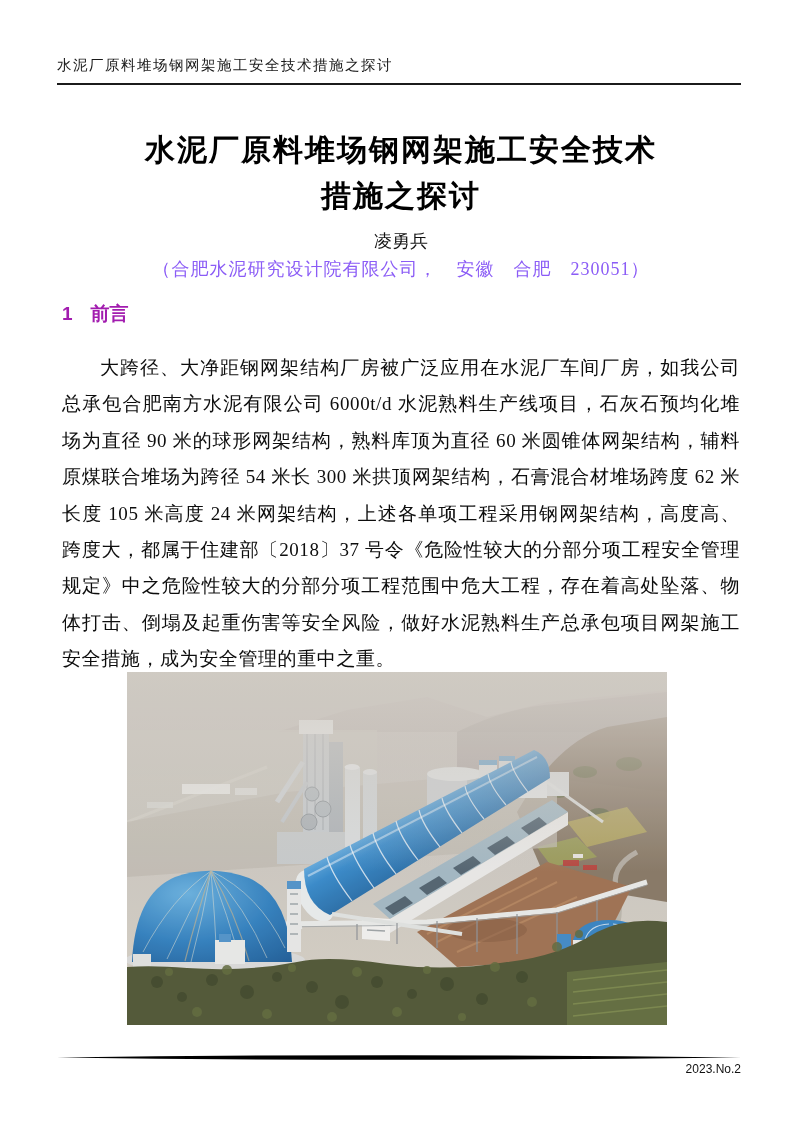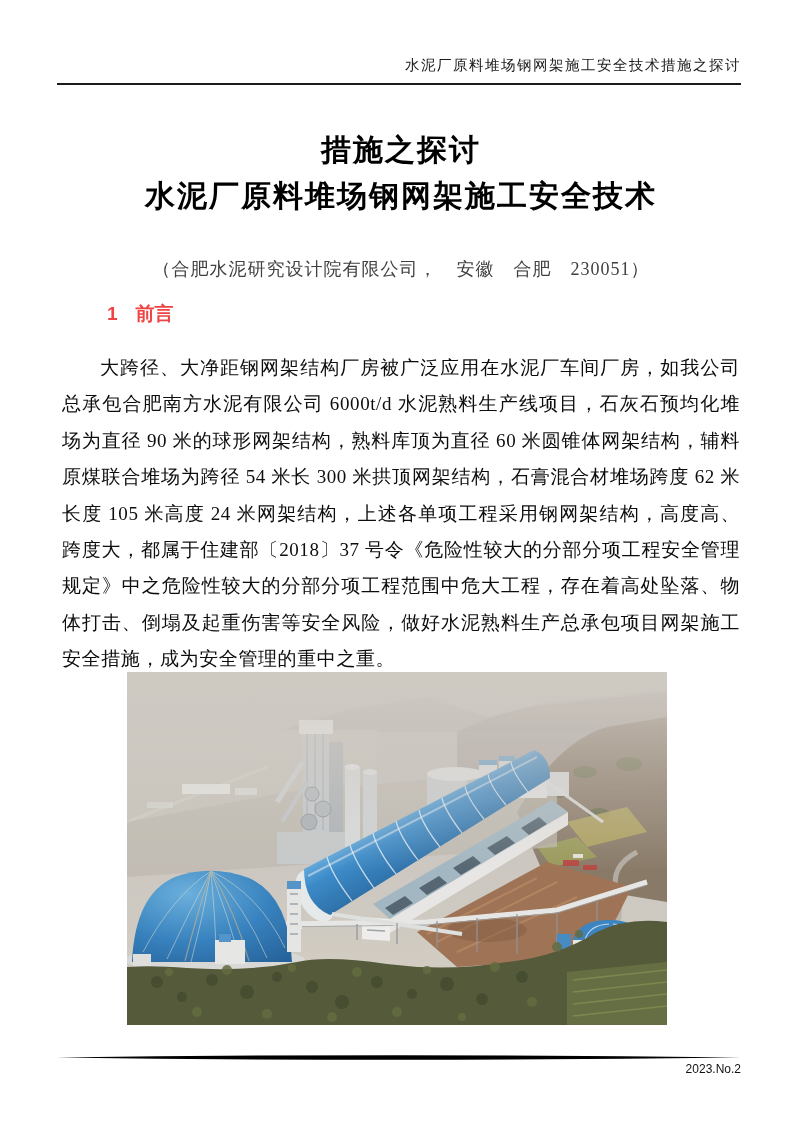--- a/index.html
+++ b/index.html
@@ -1,44 +1,44 @@
 <!DOCTYPE html>
 <html><head>
 <meta charset="utf-8">
 <style>
   html,body{margin:0;padding:0;background:#ffffff;}
   .page{
     position:relative;width:793px;height:1122px;background:#ffffff;
     font-family:"Liberation Serif","DejaVu Serif",serif;color:#111;overflow:hidden;
   }
   .running-header{
-    position:absolute;top:56px;left:57px;width:684px;text-align:right;
+    position:absolute;top:56px;left:57px;width:684px;text-align:left;
     font-size:14.5px;letter-spacing:1.5px;color:#1a1a1a;
   }
   .header-rule{
     position:absolute;top:83px;left:57px;width:684px;height:0;
     border-top:2.5px solid #1b1b1b;
   }
   .doc-title{
     position:absolute;top:127px;left:62px;width:678px;text-align:center;
     font-family:"Liberation Sans","DejaVu Sans",sans-serif;font-weight:700;
     font-size:30px;line-height:46px;letter-spacing:2px;color:#000;
   }
   .author-line{
     position:absolute;top:229px;left:62px;width:678px;text-align:center;
     font-size:18px;color:#111;
   }
   .affiliation-line{
     position:absolute;top:257px;left:62px;width:678px;text-align:center;
-    font-size:18px;letter-spacing:1px;color:#404040;
+    font-size:18px;letter-spacing:1px;color:#8b5cf6;
   }
   .section-heading{
     position:absolute;top:301px;left:62px;
     font-family:"Liberation Sans","DejaVu Sans",sans-serif;font-weight:700;
-    font-size:19px;color:#ef4444;margin-left:45px;
+    font-size:19px;color:#a21caf;
   }
   .section-heading .sec-gap{display:inline-block;width:18px;}
   .body-text{
     position:absolute;top:337px;left:62px;width:678px;
     font-size:19px;line-height:36.4px;letter-spacing:0.6px;
     text-align:justify;text-indent:2em;color:#0d0d0d;margin-top:13px;
   }
   .figure-wrap{
     position:absolute;top:672px;left:127px;width:540px;height:353px;
   }
@@ -56,24 +56,25 @@
 </style>
 </head>
 <body>
 
 <div class="page">
 
   <div class="running-header">水泥厂原料堆场钢网架施工安全技术措施之探讨</div>
   <div class="header-rule"></div>
 
   <div class="doc-title">
+    <div>水泥厂原料堆场钢网架施工安全技术</div>
     <div>措施之探讨</div>
-    <div>水泥厂原料堆场钢网架施工安全技术</div>
   </div>
 
+  <div class="author-line">凌勇兵</div>
   <div class="affiliation-line">（合肥水泥研究设计院有限公司，　安徽　合肥　230051）</div>
 
   <div class="section-heading"><span>1</span><span class="sec-gap"></span><span>前言</span></div>
 
   <p class="body-text">大跨径、大净距钢网架结构厂房被广泛应用在水泥厂车间厂房，如我公司总承包合肥南方水泥有限公司 6000t/d 水泥熟料生产线项目，石灰石预均化堆场为直径 90 米的球形网架结构，熟料库顶为直径 60 米圆锥体网架结构，辅料原煤联合堆场为跨径 54 米长 300 米拱顶网架结构，石膏混合材堆场跨度 62 米长度 105 米高度 24 米网架结构，上述各单项工程采用钢网架结构，高度高、跨度大，都属于住建部〔2018〕37 号令《危险性较大的分部分项工程安全管理规定》中之危险性较大的分部分项工程范围中危大工程，存在着高处坠落、物体打击、倒塌及起重伤害等安全风险，做好水泥熟料生产总承包项目网架施工安全措施，成为安全管理的重中之重。</p>
 
   <div class="figure-wrap" role="img" aria-label="水泥熟料生产线厂区鸟瞰照片：球形网架石灰石预均化堆场、拱顶网架原煤联合堆场、预热器塔架及熟料库">
     <svg width="540" height="353" viewBox="0 0 540 353">
       <defs>
         <linearGradient id="skyGrad" x1="0" y1="0" x2="0" y2="1">

